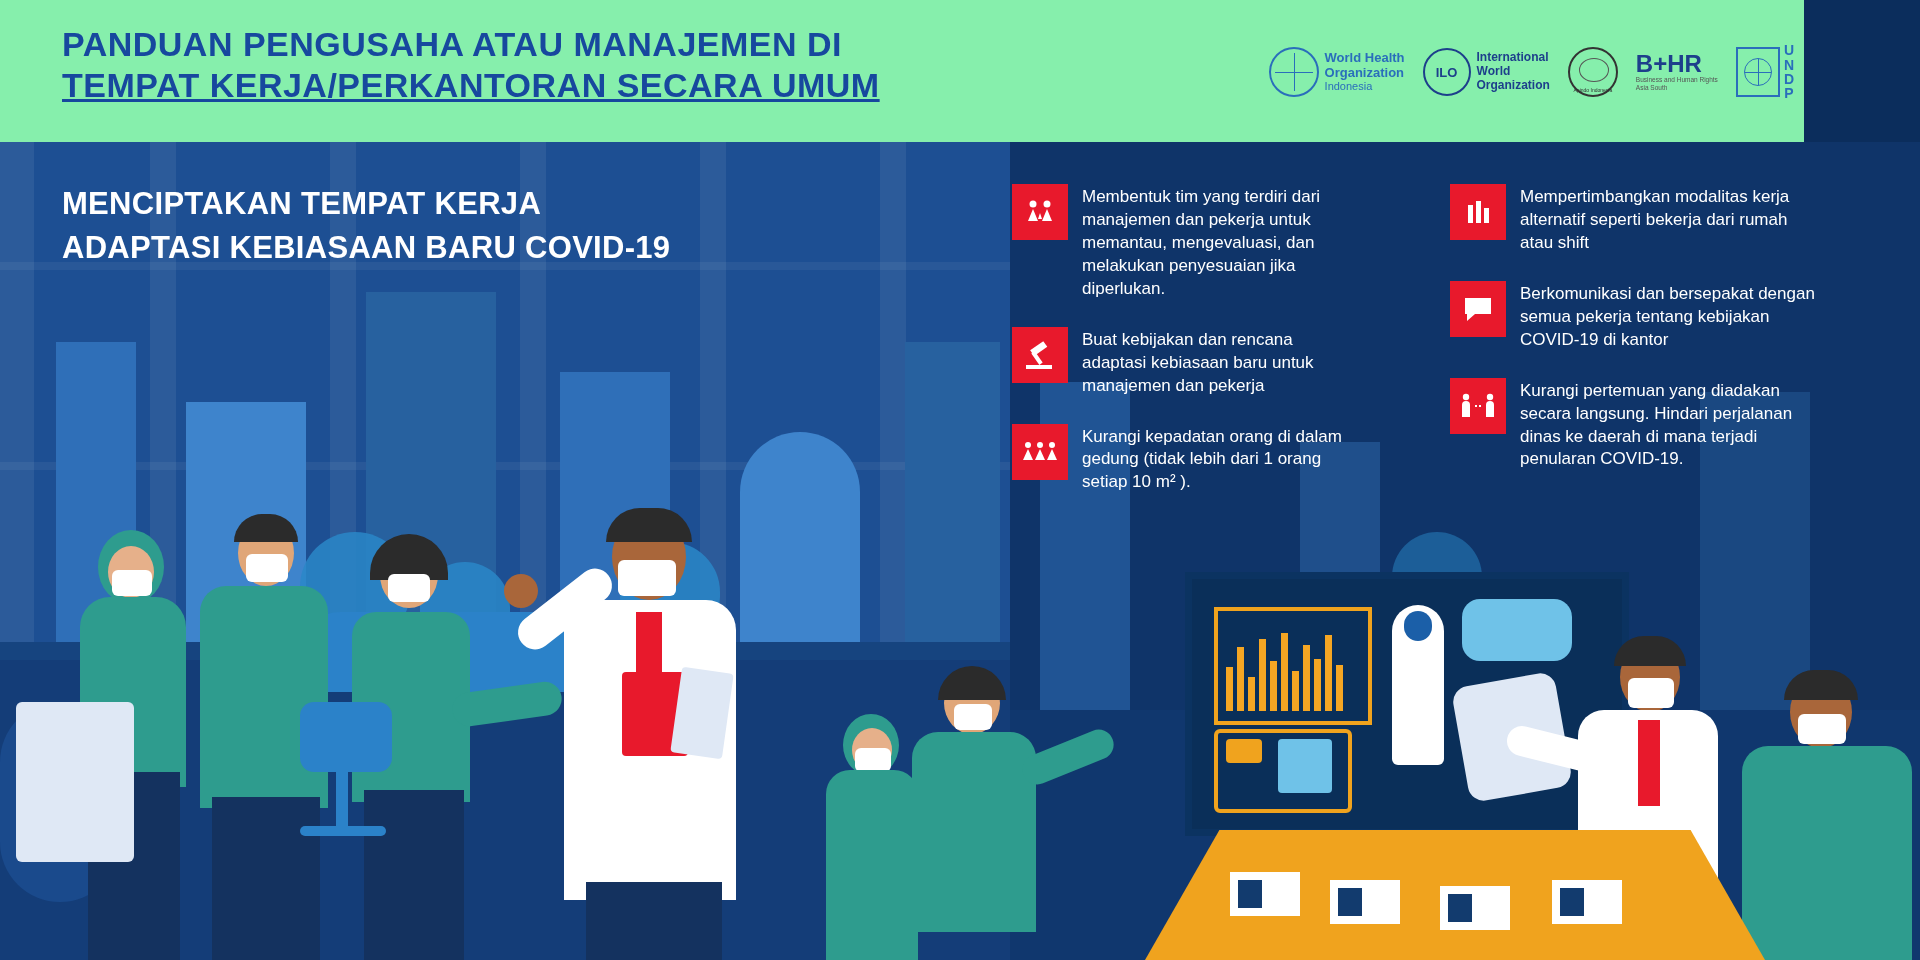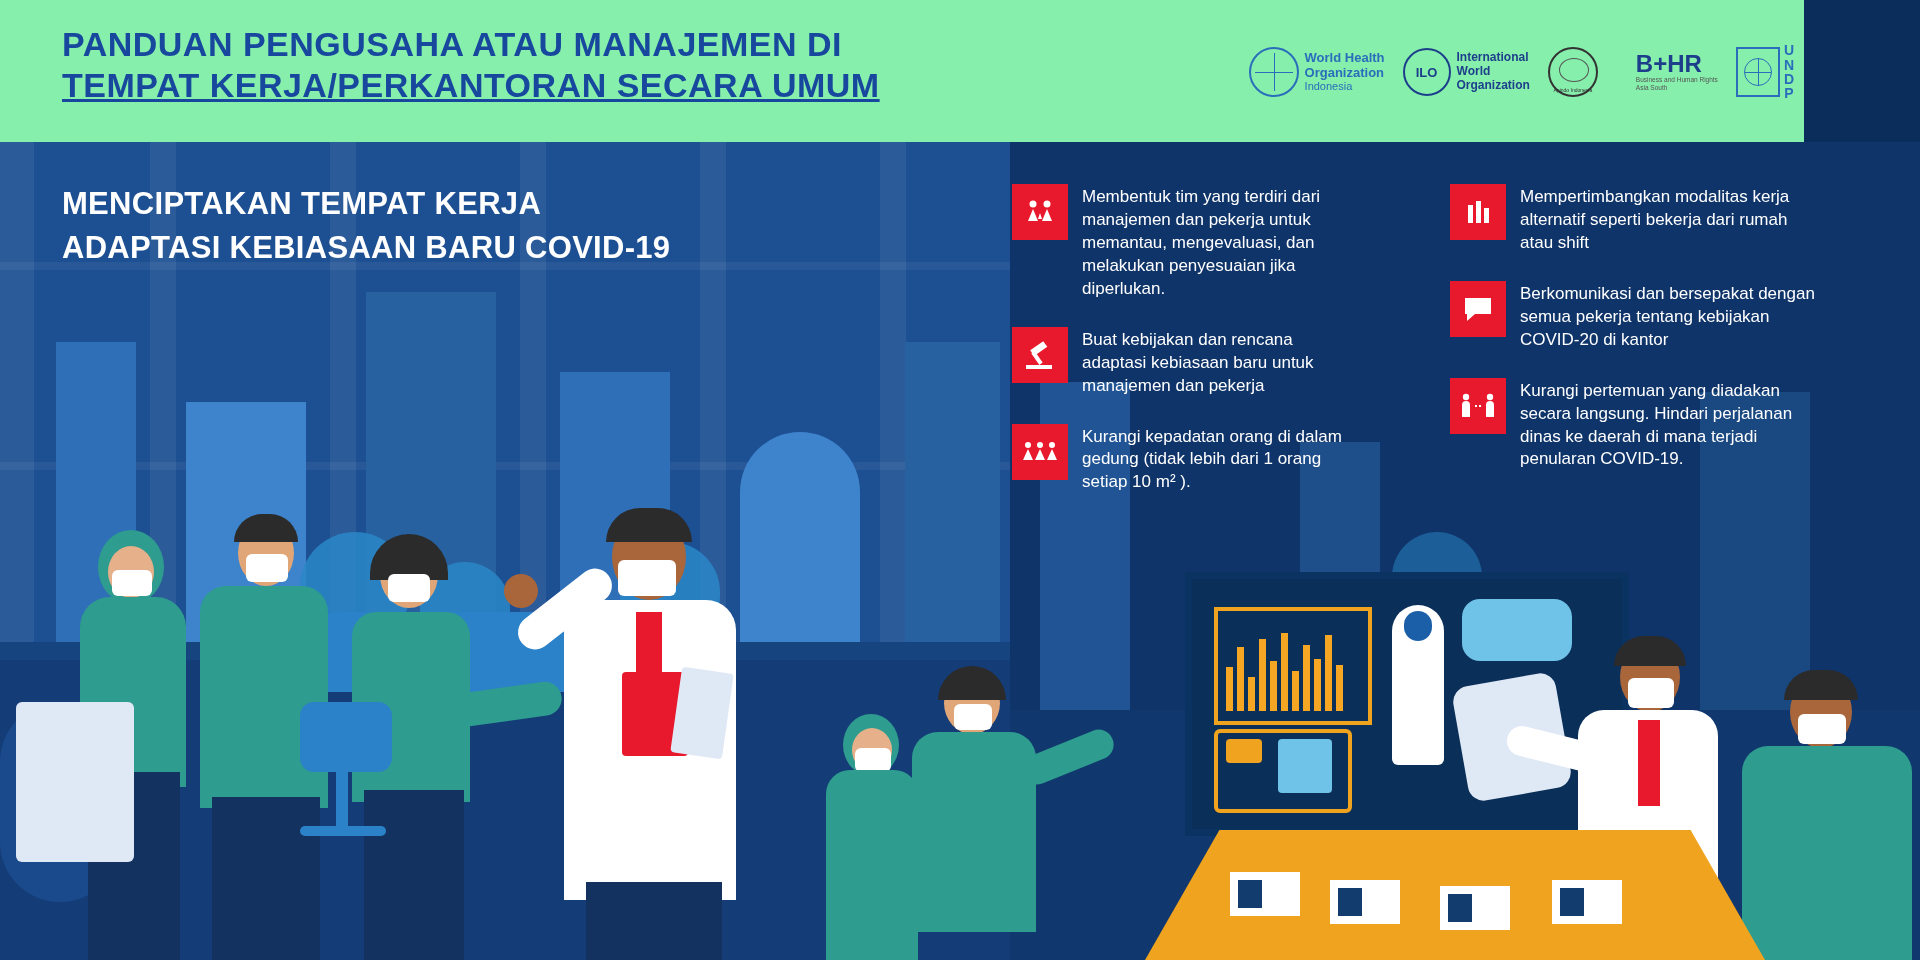--- a/index.html
+++ b/index.html
@@ -120,21 +120,21 @@
           <div>Organization</div>
         </div>
       </div>
 
       <div class="logo">
         <div class="apindo-emblem">
           <span>Apindo Indonesia</span>
         </div>
       </div>
 
-      <div class="logo" style="flex-direction:column;align-items:flex-start;margin-left:20px;">
+      <div class="logo" style="flex-direction:column;align-items:flex-start;">
         <div class="bhr-text">B+HR</div>
         <div class="bhr-sub">Business and Human Rights</div>
         <div class="bhr-sub">Asia South</div>
       </div>
 
       <div class="logo undp">
         <div class="undp-emblem">
           <div class="undp-globe"></div>
         </div>
         <div class="undp-letters">U<br>N<br>D<br>P</div>
@@ -347,21 +347,21 @@
         </div>
         <div class="tip-text">Mempertimbangkan modalitas kerja alternatif seperti bekerja dari rumah atau shift</div>
       </div>
 
       <div class="tip">
         <div class="tip-icon">
           <svg width="34" height="30" viewBox="0 0 34 30" aria-hidden="true">
             <path d="M4 4 H30 V20 H14 L6 27 V20 H4 Z" fill="#fff"></path>
           </svg>
         </div>
-        <div class="tip-text">Berkomunikasi dan bersepakat dengan semua pekerja tentang kebijakan COVID-20 di kantor</div>
+        <div class="tip-text">Berkomunikasi dan bersepakat dengan semua pekerja tentang kebijakan COVID-19 di kantor</div>
       </div>
 
       <div class="tip">
         <div class="tip-icon">
           <svg width="38" height="30" viewBox="0 0 38 30" aria-hidden="true">
             <circle cx="7" cy="6" r="3.2" fill="#fff"></circle>
             <path d="M3 26 V14 a4 4 0 0 1 8 0 V26 Z" fill="#fff"></path>
             <circle cx="31" cy="6" r="3.2" fill="#fff"></circle>
             <path d="M27 26 V14 a4 4 0 0 1 8 0 V26 Z" fill="#fff"></path>
             <path d="M16 14 h2 v2 h-2 z M20 14 h2 v2 h-2 z" fill="#fff"></path>

